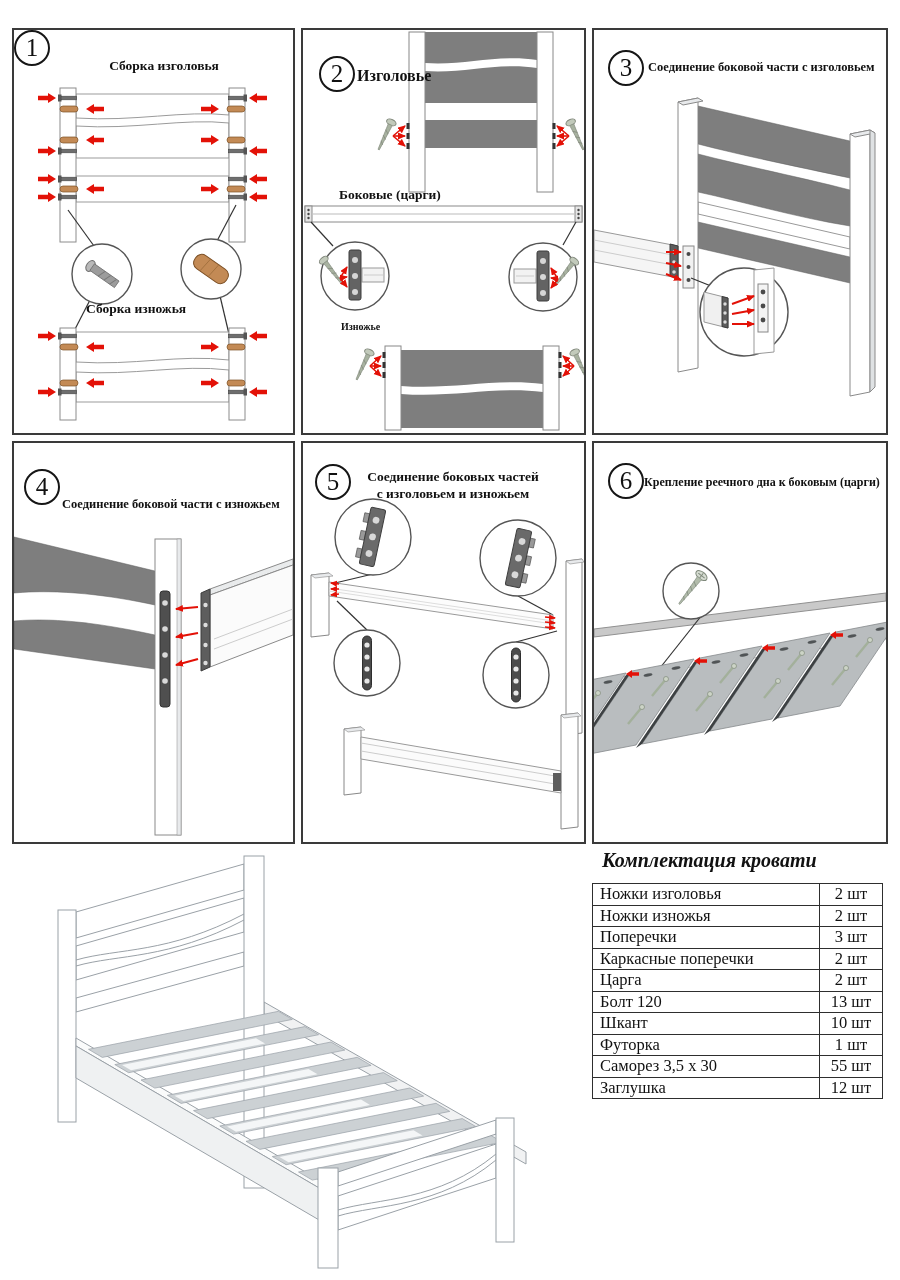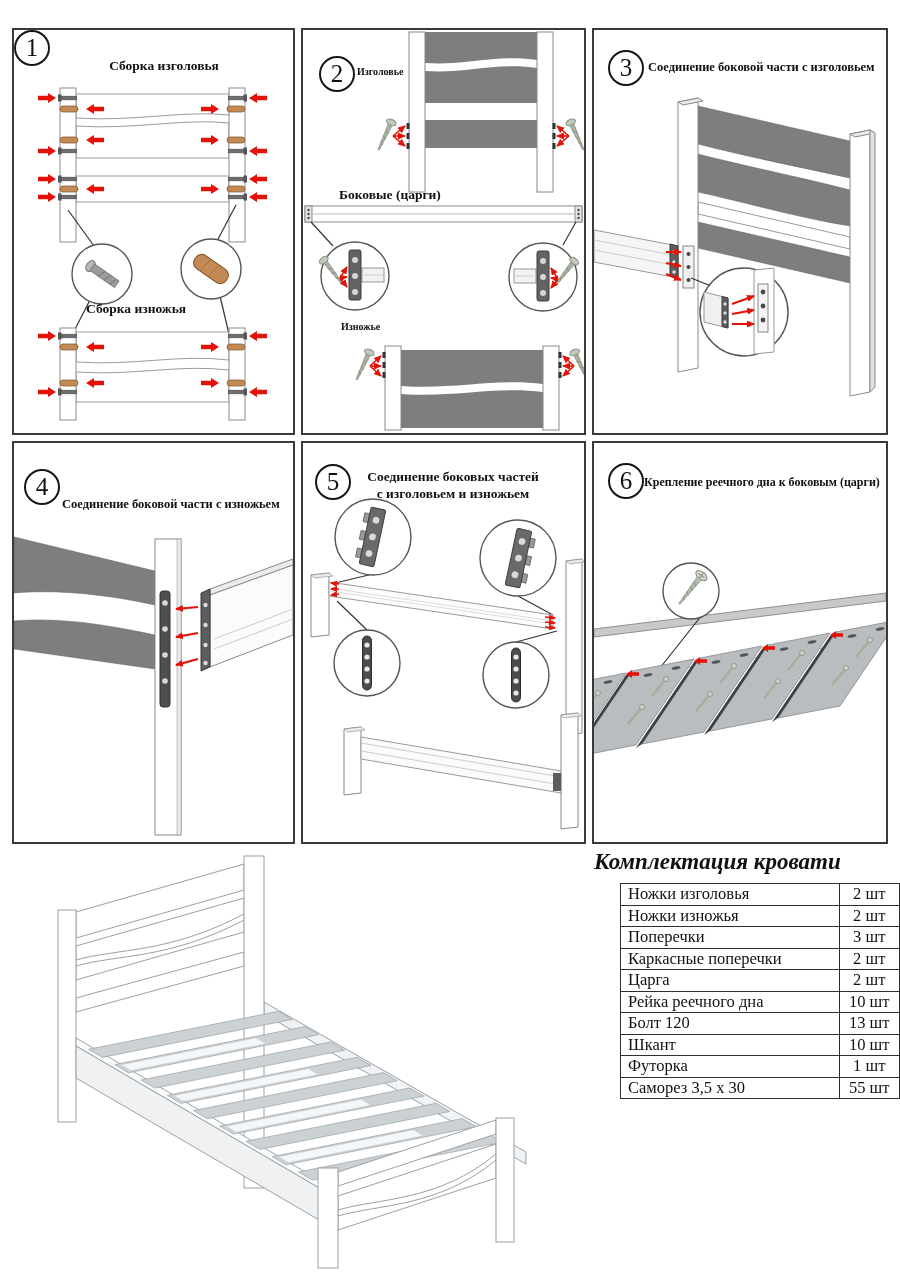--- a/index.html
+++ b/index.html
@@ -4,25 +4,25 @@
 <style>
   html,body{margin:0;padding:0;background:#fff;}
   #page{position:relative;width:900px;height:1280px;background:#fff;overflow:hidden;
         font-family:"Liberation Serif", serif;color:#111;}
   .panel{position:absolute;border:2px solid #3a3a3a;background:#fff;box-sizing:border-box;}
   .panel svg{position:absolute;left:0;top:0;}
   .badge{position:absolute;width:32px;height:32px;border:2px solid #161616;border-radius:50%;
          display:flex;align-items:center;justify-content:center;font-size:25px;font-weight:500;
          background:#fff;z-index:3;font-family:"Liberation Serif",serif;}
   .ptitle{position:absolute;font-weight:bold;z-index:3;line-height:1.2;}
-  .tbl{position:absolute;border-collapse:collapse;z-index:3;margin-left:28px;}
+  .tbl{position:absolute;border-collapse:collapse;z-index:3;}
   .tbl td{border:1.6px solid #2e2e2e;font-size:16.5px;height:20.5px;padding:0;}
   .tbl td.nm{padding-left:7px;width:219px;}
   .tbl td.qt{width:62px;text-align:center;}
-  .tbl-title{position:absolute;font-style:italic;font-weight:bold;font-size:23px;z-index:3;}
+  .tbl-title{position:absolute;font-style:italic;font-weight:bold;font-size:20px;z-index:3;margin-left:8px;}
 </style>
 </head>
 <body>
 
 <div id="page">
 
   <div class="panel" style="left:12px;top:28px;width:283px;height:407px;">
     <div class="badge">
         <span>1</span>
       </div>
@@ -126,21 +126,21 @@
         <rect x="214.5" y="360.2" width="15" height="3.6" fill="#6e6e6e" stroke="#444" stroke-width="0.6"></rect>
       <use href="#p1a" transform="translate(42,362) rotate(180)"></use>
         <use href="#p1a" transform="translate(235,362)"></use>
     </svg>
   </div>
 
   <div class="panel" style="left:301px;top:28px;width:285px;height:407px;">
     <div class="badge" style="left:16px;top:26px;">
         <span>2</span>
       </div>
-    <div class="ptitle" style="left:54px;top:36px;font-size:10px;">Изголовье</div>
+    <div class="ptitle" style="left:54px;top:36px;font-size:16px;">Изголовье</div>
     <div class="ptitle" style="left:36px;top:157px;font-size:13.5px;">Боковые (царги)</div>
     <div class="ptitle" style="left:38px;top:291px;font-size:10px;">Изножье</div>
     <svg width="281" height="403" viewBox="0 0 281 403">
       <defs>
         <marker id="ar2" markerWidth="9" markerHeight="9" refX="7" refY="3.5" orient="auto" markerUnits="userSpaceOnUse">
           <path d="M0,0 L8,3.5 L0,7 Z" fill="#e31107"></path>
         </marker>
         <g id="sc2">
           <ellipse cx="0" cy="-15" rx="5" ry="3" fill="#c2cabb" stroke="#81887b"></ellipse>
           <polygon points="-2.2,-12.5 2.2,-12.5 0.7,15 -0.7,15" fill="#a8b2a0" stroke="#81887b" stroke-width="0.6"></polygon>
@@ -533,35 +533,35 @@
         </tr>
       <tr>
           <td class="nm">Каркасные поперечки</td>
           <td class="qt">2 шт</td>
         </tr>
       <tr>
           <td class="nm">Царга</td>
           <td class="qt">2 шт</td>
         </tr>
       <tr>
-          <td class="nm">Рейка реечного дна</td>
-          <td class="qt">10 шт</td>
-        </tr>
-      <tr>
           <td class="nm">Болт 120</td>
           <td class="qt">13 шт</td>
         </tr>
       <tr>
           <td class="nm">Шкант</td>
           <td class="qt">10 шт</td>
         </tr>
       <tr>
           <td class="nm">Футорка</td>
           <td class="qt">1 шт</td>
         </tr>
       <tr>
           <td class="nm">Саморез 3,5 x 30</td>
           <td class="qt">55 шт</td>
         </tr>
+      <tr>
+          <td class="nm">Заглушка</td>
+          <td class="qt">12 шт</td>
+        </tr>
     </tbody>
   </table>
 
 </div>
 
 </body></html>

